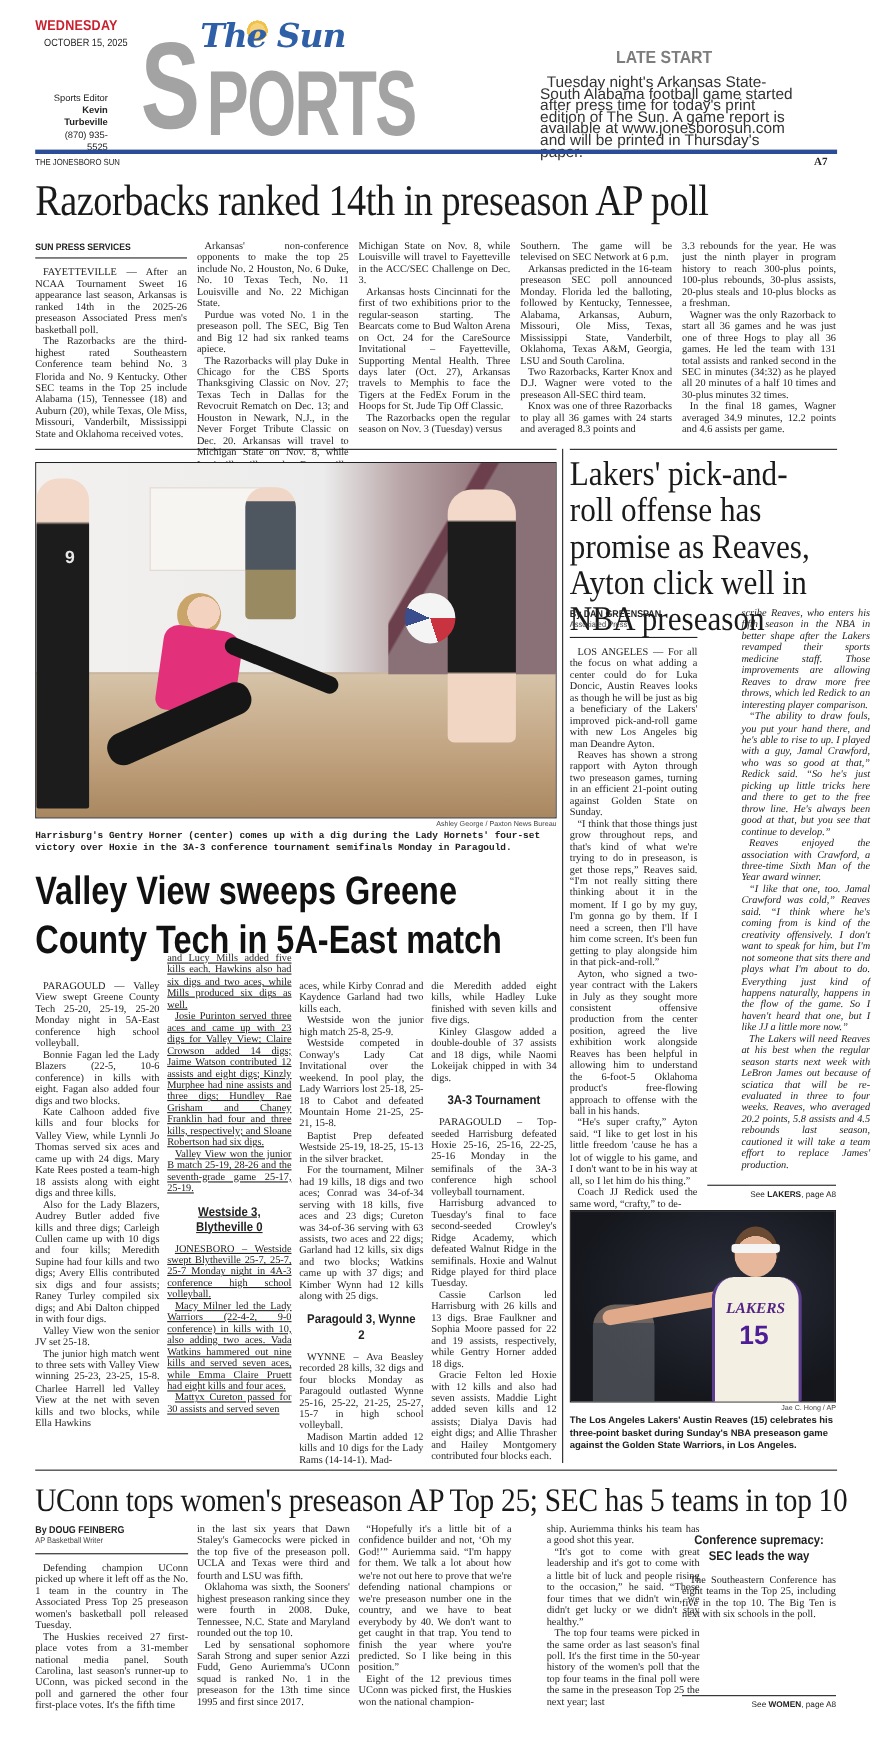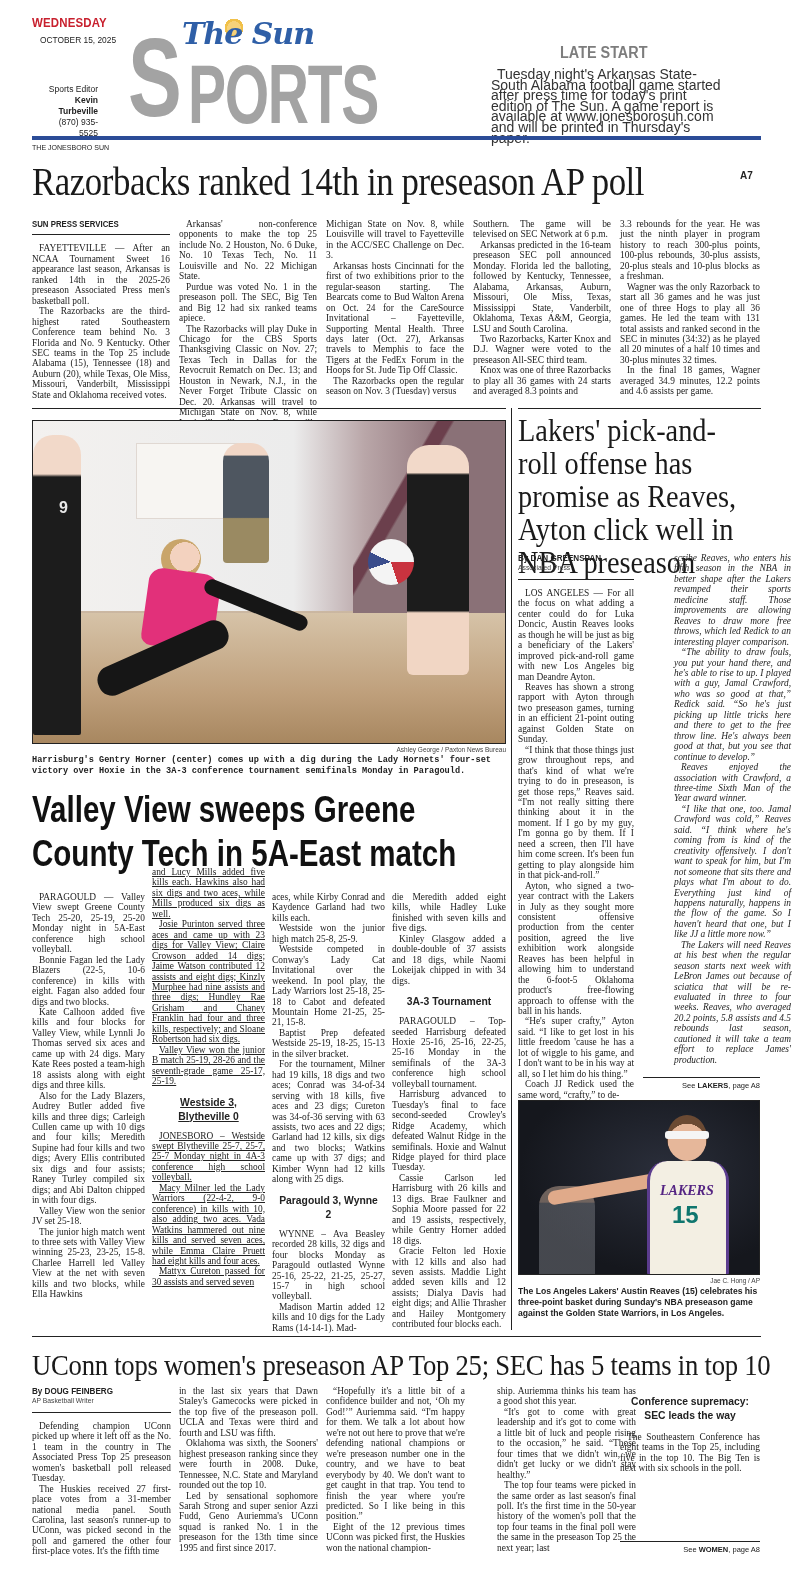--- a/index.html
+++ b/index.html
@@ -17,21 +17,21 @@
   .sun-burst { left: 222px; top: 16px; width: 24px; height: 24px; border-radius: 50%; background: radial-gradient(circle, #f6d27a 0 40%, #f1c14a 41% 55%, transparent 56%); z-index: 1; }
   .sports { left: 128px; top: 22px; font-family: "Liberation Sans", sans-serif; font-weight: 700; color: #a3a3a3; line-height: 1; letter-spacing: -2px; }
   .sports .S { font-size: 112px; display: inline-block; transform: scaleX(0.72); transform-origin: left top; }
   .sports .PORTS { position: absolute; left: 60px; top: 30px; font-size: 84px; transform: scaleX(0.68); transform-origin: left top; white-space: nowrap; }
 
   .late-title { left: 560px; top: 44px; font-family: "Liberation Sans", sans-serif; font-weight: 700; font-size: 16px; color: #7d7d7d; transform: scaleX(0.9); transform-origin: left; }
   .late-body { left: 491px; top: 69px; width: 230px; font-family: Liberation Sans, sans-serif; font-size: 14px; line-height: 10.6px; color: #333; text-indent: 6px; }
 
   .blue-bar { left: 32px; top: 136px; width: 729px; height: 4px; background: #2b4c97; }
   .paper-name { left: 32px; top: 143px; font-family: "Liberation Sans", sans-serif; font-size: 8px; color: #222; transform: scaleX(0.88); transform-origin: left; }
-  .page-num { left: 740px; top: 142px; font-family: Liberation Sans, sans-serif; font-weight: 700; font-size: 10px; color: #222; margin-top: 28px; }
+  .page-num { left: 740px; top: 142px; font-family: Liberation Serif, serif; font-weight: 700; font-size: 10px; color: #222; }
 
   
   .hl-serif { font-family: "Liberation Serif", serif; font-weight: 400; color: #1a1a1a; white-space: nowrap; }
   .hl1 { left: 32px; top: 158px; font-size: 40px; transform: scaleX(0.87); transform-origin: left top; letter-spacing: -0.5px; }
 
   
   .col { position: absolute; font-family: "Liberation Serif", serif; font-size: 9.4px; line-height: 10.45px; color: #222; text-align: justify; hyphens: auto; }
   .col p { text-indent: 7px; margin: 0; }
   .col p.noind { text-indent: 0; }
   .col .sub { font-family: "Liberation Sans", sans-serif; font-weight: 700; font-size: 11.5px; line-height: 14px; text-align: center; text-indent: 0; margin: 8px 0 8px; transform: scaleX(0.9); }
@@ -204,21 +204,21 @@
 <div class="rule" style="left:643px; top:1077px; width:117px;"></div>
 <div class="see" style="left:643px; top:1081px; width:117px;"><span>See </span><b>LAKERS</b><span>, page A8</span></div>
 
 <div class="photo" style="left:518px; top:1100px; width:242px; height:175px; background:radial-gradient(ellipse at 60% 40%,#2a2e3a 0%,#15171d 70%);">
   <div style="position:absolute;left:20px;top:85px;width:56px;height:90px;background:linear-gradient(180deg,#b49b8b 0 18%,#6d7077 19% 100%);border-radius:20px 20px 2px 2px;opacity:0.55;"></div>
   <div style="position:absolute;left:148px;top:14px;width:40px;height:46px;border-radius:50%;background:radial-gradient(circle at 50% 60%,#e6b79a 0 55%,#6b4a33 56% 100%);"></div>
   <div style="position:absolute;left:146px;top:30px;width:44px;height:8px;background:#f5f5f5;border-radius:3px;"></div>
   <div style="position:absolute;left:28px;top:80px;width:126px;height:14px;background:#e0aa8a;border-radius:7px;transform:rotate(-10deg);"></div>
   <div style="position:absolute;left:128px;top:60px;width:82px;height:115px;background:#f3efe3;border-radius:20px 20px 4px 4px;border-left:3px solid #5b3c8e;border-right:3px solid #5b3c8e;">
     <div style="position:absolute;left:10px;top:22px;color:#552583;font-family:'Liberation Serif',serif;font-weight:700;font-style:italic;font-size:14px;">LAKERS</div>
-    <div style="position:absolute;left:22px;top:40px;color:#0f766e;font-family:'Liberation Sans',sans-serif;font-weight:700;font-size:24px;">15</div>
+    <div style="position:absolute;left:22px;top:40px;color:#4c1d95;font-family:'Liberation Sans',sans-serif;font-weight:700;font-size:24px;">15</div>
   </div>
 </div>
 <div class="photo-credit" style="left:560px; top:1277px; width:200px;">Jae C. Hong / AP</div>
 <div class="cutline" style="left:518px; top:1286px; width:242px;">The Los Angeles Lakers' Austin Reaves (15) celebrates his three-point basket during Sunday's NBA preseason game against the Golden State Warriors, in Los Angeles.</div>
 
 <div class="rule" style="left:32px; top:1336px; width:729px;"></div>
 
 <div class="abs hl-serif hl4">UConn tops women's preseason AP Top 25; SEC has 5 teams in top 10</div>
 
 <div class="col" style="left:32px; top:1386px; width:139px;">

